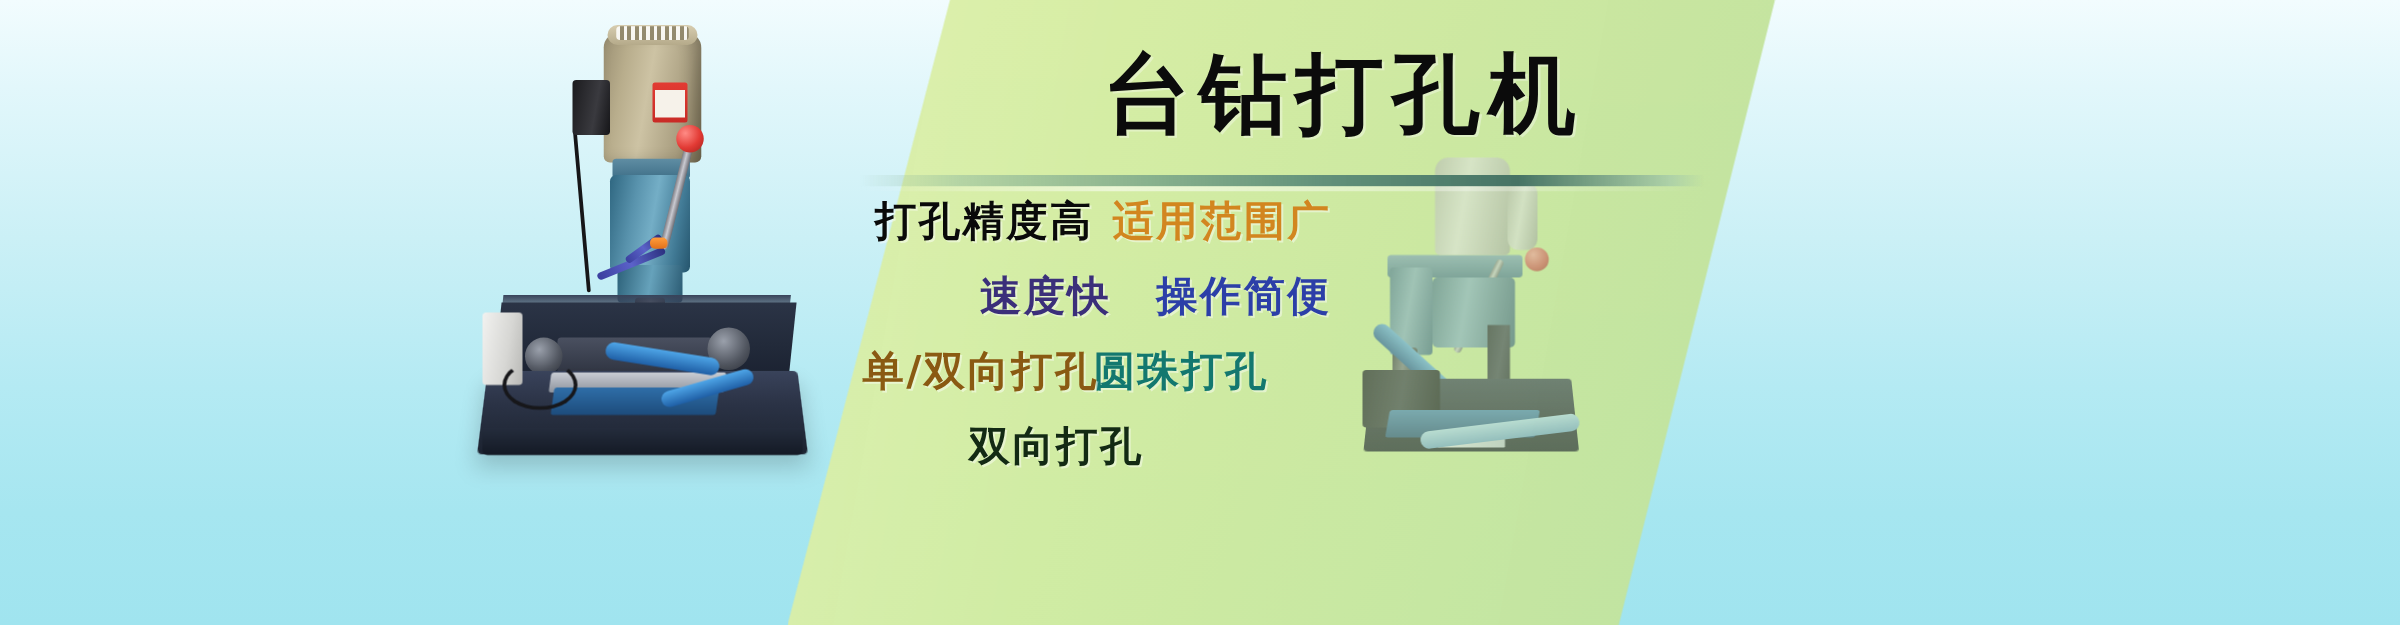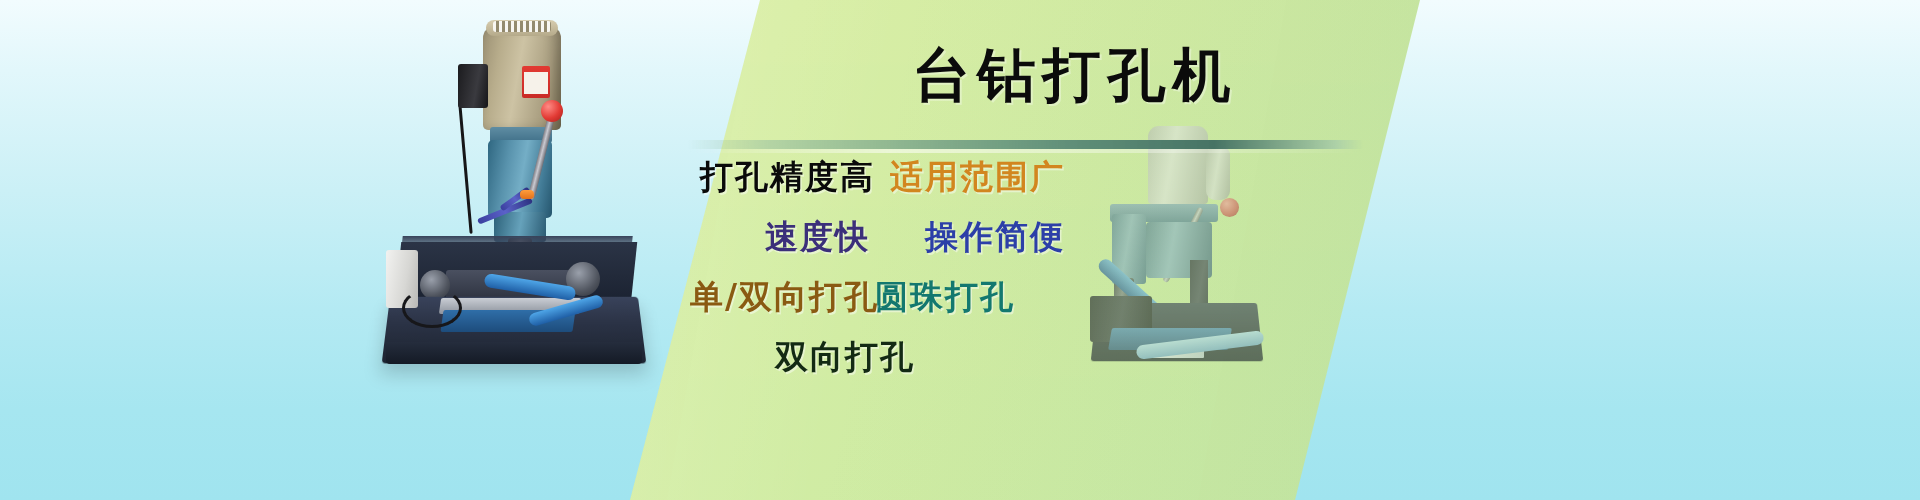--- a/index.html
+++ b/index.html
@@ -24,21 +24,21 @@
     position:absolute;top:0;left:0;width:1920px;height:500px;
     background:linear-gradient(100deg,rgba(255,255,255,.38) 0%, rgba(255,255,255,0) 45%, rgba(120,170,110,.18) 100%);
     -webkit-clip-path:polygon(760px 0, 1420px 0, 1295px 500px, 630px 500px);
     clip-path:polygon(760px 0, 1420px 0, 1295px 500px, 630px 500px);
   }
 
   
   .title-wrap{position:absolute;left:745px;top:38px;width:660px;}
   .title{
     font-family:"DejaVu Sans","Liberation Sans",sans-serif;
-    font-weight:700;font-size:58px;line-height:74px;color:#0b0b0b;
+    font-weight:700;font-size:70px;line-height:74px;color:#0b0b0b;
     letter-spacing:7px;text-align:center;margin:0;white-space:nowrap;
     text-shadow:2px 2px 0 rgba(255,255,255,.35);
   }
   .title-rule{
     position:absolute;left:688px;top:140px;width:675px;height:9px;
     background:linear-gradient(90deg,rgba(200,225,190,0) 0%, rgba(150,190,160,.55) 12%, rgba(92,140,120,.95) 55%, rgba(70,115,100,1) 78%, rgba(150,190,175,.5) 96%, rgba(200,225,210,0) 100%);
   }
   .title-rule-hi{
     position:absolute;left:688px;top:149px;width:675px;height:4px;
     background:linear-gradient(90deg,rgba(255,255,255,0) 0%, rgba(255,255,255,.55) 30%, rgba(255,255,255,.35) 70%, rgba(255,255,255,0) 100%);
@@ -47,21 +47,21 @@
   
   .features{position:absolute;left:660px;top:135px;width:700px;height:330px;}
   .frow{position:absolute;white-space:nowrap;}
   .feat{
     font-family:"DejaVu Sans","Liberation Sans",sans-serif;
     font-weight:700;font-size:33px;letter-spacing:2px;
     text-shadow:1.5px 1.5px 0 rgba(255,255,255,.45);
   }
   .r1{left:40px;top:20px;}
   .r1b{left:230px;top:20px;text-align:right;}
-  .r2{left:105px;top:80px;}
+  .r2{left:124px;top:80px;}
   .r2b{left:265px;top:80px;}
   .r3{left:30px;top:140px;}
   .r3b{left:215px;top:140px;}
   .r4{left:115px;top:200px;}
 
   
   .machine-left{position:absolute;left:380px;top:12px;width:270px;height:360px;}
   .ml-motor{
     position:absolute;left:103px;top:14px;width:78px;height:104px;border-radius:12px 12px 5px 5px;
     background:linear-gradient(100deg,#9b9073 0%, #b8ad8c 22%, #cdc3a4 45%, #a89d7f 78%, #7e7458 100%);

